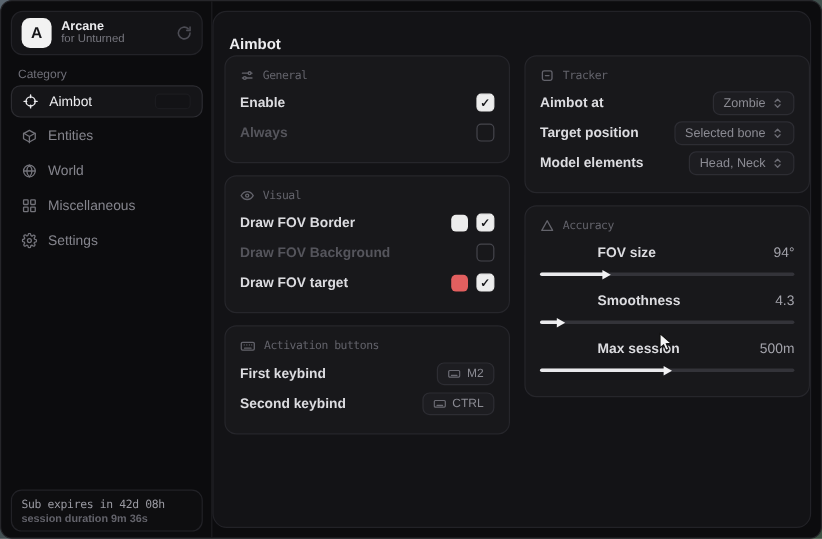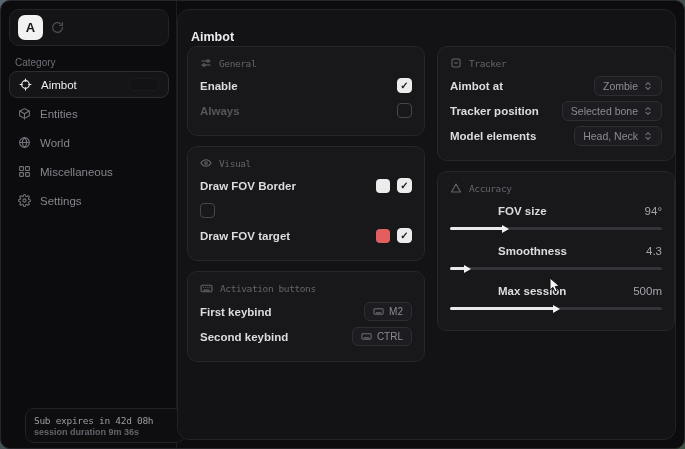--- a/index.html
+++ b/index.html
@@ -42,21 +42,21 @@
   .nav-item.active {
     background:#151518; border:1px solid #2c2c31; color:#ececef;
   }
   .nav-item .nicon { display:flex; color:inherit; opacity:.85; }
   .nav-item.active .nicon { opacity:1; }
   .nav-badge {
     margin-left:auto; width:30px; height:13px; border-radius:4px;
     border:1px solid #202025; background:#121215; opacity:.6;
   }
   .side-footer {
-    position:absolute; left:24px; top:407px; width:160px; height:35px;
+    position:absolute; left:8px; top:407px; width:160px; height:35px;
     border:1px solid #222227; border-radius:9px; background:#0e0e10;
     padding:4px 8px; display:flex; flex-direction:column; justify-content:center; gap:1px;
   }
   .sf-line1 { font-family:"DejaVu Sans Mono", monospace; font-size:9.5px; color:#9a9aa2; letter-spacing:-0.3px; }
   .sf-line2 { font-size:9px; color:#63636b; font-weight:bold; }
   
   .panel {
     position:absolute; left:176px; top:8px; right:8px; bottom:8px;
     background:#131316; border:1px solid #222227; border-radius:12px;
   }
@@ -110,20 +110,24 @@
 </style>
 </head>
 <body>
 
 <div class="window">
 
   <div class="sidebar">
 
     <div class="brand">
       <div class="logo">A</div>
+      <div class="brand-text">
+        <div class="brand-title">Arcane</div>
+        <div class="brand-sub">for Unturned</div>
+      </div>
       <span class="brand-refresh">
         <svg width="13" height="13" viewBox="0 0 24 24" fill="none" stroke="currentColor" stroke-width="2.4" stroke-linecap="round">
           <path d="M21 12a9 9 0 1 1-3-6.7"></path>
             <path d="M21 3v5h-5"></path>
         </svg>
       </span>
     </div>
 
     <div class="cat-label">Category</div>
 
@@ -221,20 +225,21 @@
           <span>Visual</span>
         </div>
         <div class="row">
           <span class="row-label">Draw FOV Border</span>
           <span class="row-right">
             <span class="swatch" style="background: rgb(236, 236, 236);"></span>
             <span class="checkbox checked">✓</span>
           </span>
         </div>
         <div class="row">
+          <span class="row-label dim">Draw FOV Background</span>
           <span class="row-right">
             <span class="checkbox"></span>
           </span>
         </div>
         <div class="row">
           <span class="row-label">Draw FOV target</span>
           <span class="row-right">
             <span class="swatch" style="background: rgb(226, 95, 95);"></span>
             <span class="checkbox checked">✓</span>
           </span>
@@ -295,21 +300,21 @@
           <span class="dropdown">
             <span>Zombie</span>
             <span class="dicon">
               <svg width="10" height="10" viewBox="0 0 24 24" fill="none" stroke="currentColor" stroke-width="2.6" stroke-linecap="round" stroke-linejoin="round">
                 <path d="M7 9l5-5 5 5M7 15l5 5 5-5"></path>
               </svg>
             </span>
           </span>
         </div>
         <div class="row">
-          <span class="row-label">Tracker position</span>
+          <span class="row-label">Target position</span>
           <span class="dropdown">
             <span>Selected bone</span>
             <span class="dicon">
               <svg width="10" height="10" viewBox="0 0 24 24" fill="none" stroke="currentColor" stroke-width="2.6" stroke-linecap="round" stroke-linejoin="round">
                 <path d="M7 9l5-5 5 5M7 15l5 5 5-5"></path>
               </svg>
             </span>
           </span>
         </div>
         <div class="row">

